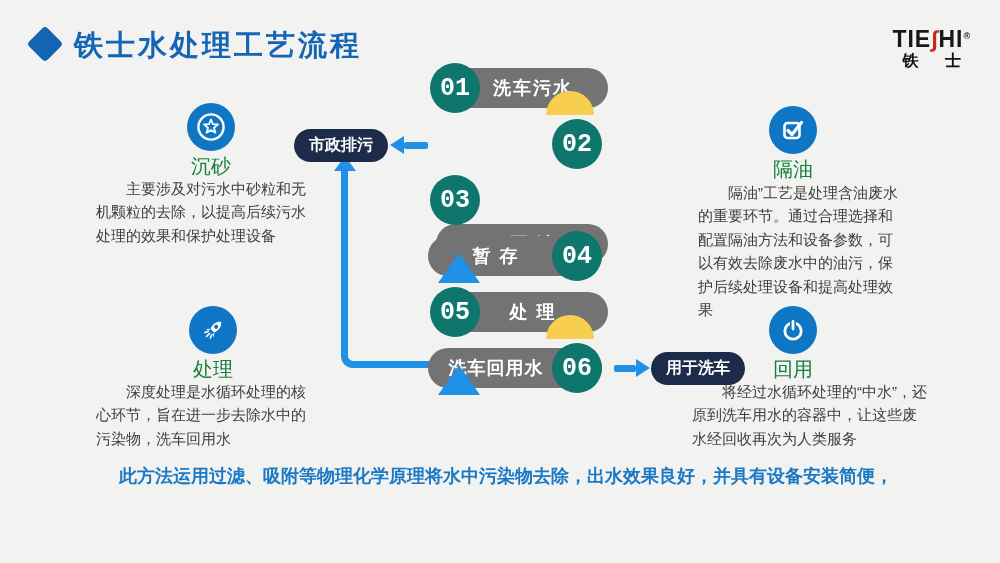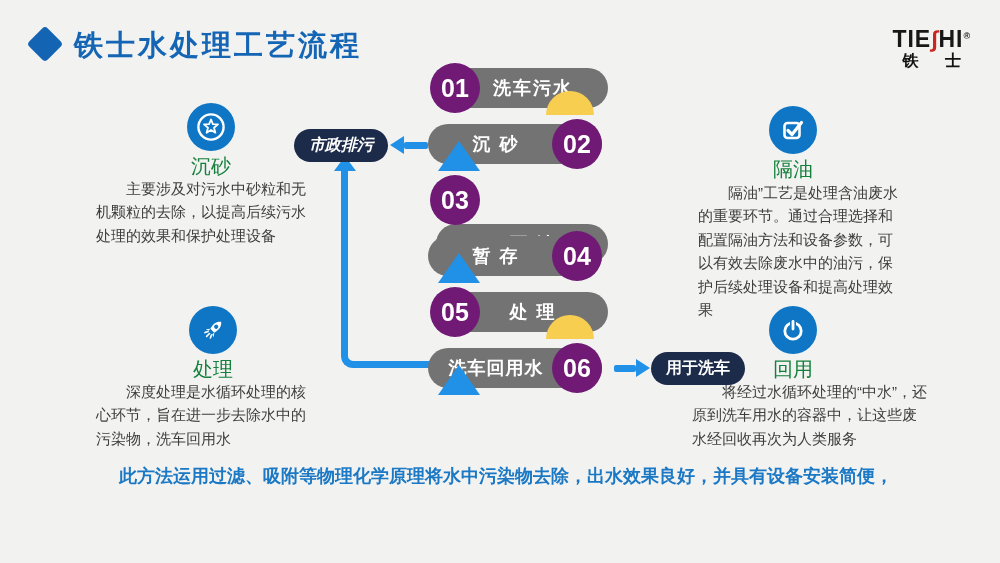--- a/index.html
+++ b/index.html
@@ -17,22 +17,22 @@
   .logo-top sup{font-size:9px;vertical-align:8px;}
   .logo-bottom{font-size:16px;font-weight:bold;color:#111;letter-spacing:11px;margin-top:2px;
                padding-left:11px;line-height:1;}
 
   
   .bar{height:40px;background:#737373;display:flex;align-items:center;justify-content:center;
        color:#fff;font-weight:bold;font-size:18px;letter-spacing:2px;border-radius:24px;
        box-sizing:border-box;z-index:1;}
   .bar.odd{left:436px;width:172px;padding:0 32px 0 54px;}
   .bar.even{left:428px;width:174px;padding:0 58px 0 20px;}
-  .num{width:50px;height:50px;border-radius:50%;background:#701a75;color:#fff;font-size:25px;
-       font-weight:bold;display:flex;align-items:center;justify-content:center;z-index:3;}
+  .num{width:50px;height:50px;border-radius:50%;background:#0f766e;color:#fff;font-size:25px;
+       font-weight:bold;display:flex;align-items:center;justify-content:center;z-index:3;font-family:Liberation Mono, monospace;}
   .num.left{left:430px;}
   .num.right{left:552px;}
   .dome{position:absolute;right:14px;bottom:-7px;width:48px;height:24px;background:#f8ce50;
         border-radius:48px 48px 0 0;}
   .tri{position:absolute;left:10px;bottom:-7px;width:0;height:0;
        border-left:21px solid transparent;border-right:21px solid transparent;
        border-bottom:30px solid #2191e8;}
 
   
   .tag{height:33px;background:#1d2b4b;border-radius:17px;color:#fff;font-size:16px;
@@ -63,38 +63,34 @@
   <div class="abs diamond"></div>
   <div class="abs title">铁士水处理工艺流程</div>
   <div class="abs logo">
     <div class="logo-top"><span>TIE</span><span class="red-s">∫</span><span>HI</span><sup>®</sup></div>
     <div class="logo-bottom">铁 士</div>
   </div>
 
   <div class="abs l-connector"></div>
   <div class="abs head up-head"></div>
 
-  <div class="abs tag" style="left:294px;top:129px;font-style:italic;">市政排污</div>
+  <div class="abs tag" style="left:294px;top:129px;">市政排污</div>
   <div class="abs head" style="left:390px;top:136px;border-top:9px solid transparent;border-bottom:9px solid transparent;border-right:14px solid #2191e8;"></div>
   <div class="abs shaft" style="left:404px;top:142px;width:24px;height:7px;"></div>
 
   <div class="abs shaft" style="left:614px;top:365px;width:22px;height:7px;"></div>
   <div class="abs head" style="left:636px;top:359px;border-top:9px solid transparent;border-bottom:9px solid transparent;border-left:14px solid #2191e8;"></div>
   <div class="abs tag" style="left:651px;top:352px;">用于洗车</div>
 
   <div class="abs bar odd" style="top:68px;">
       <span>洗车污水</span>
       <span class="dome"></span>
     </div>
   <div class="abs num left" style="top:63px;">01</div>
 
-  <div class="abs bar even" style="top:124px;">
-      <span>沉 砂</span>
-      <span class="tri"></span>
-    </div>
   <div class="abs num right" style="top:119px;">02</div>
 
   <div class="abs bar odd" style="top:180px;margin-top:44px;">
       <span>隔 油</span>
       <span class="dome"></span>
     </div>
   <div class="abs num left" style="top:175px;">03</div>
 
   <div class="abs bar even" style="top:236px;">
       <span>暂 存</span>

